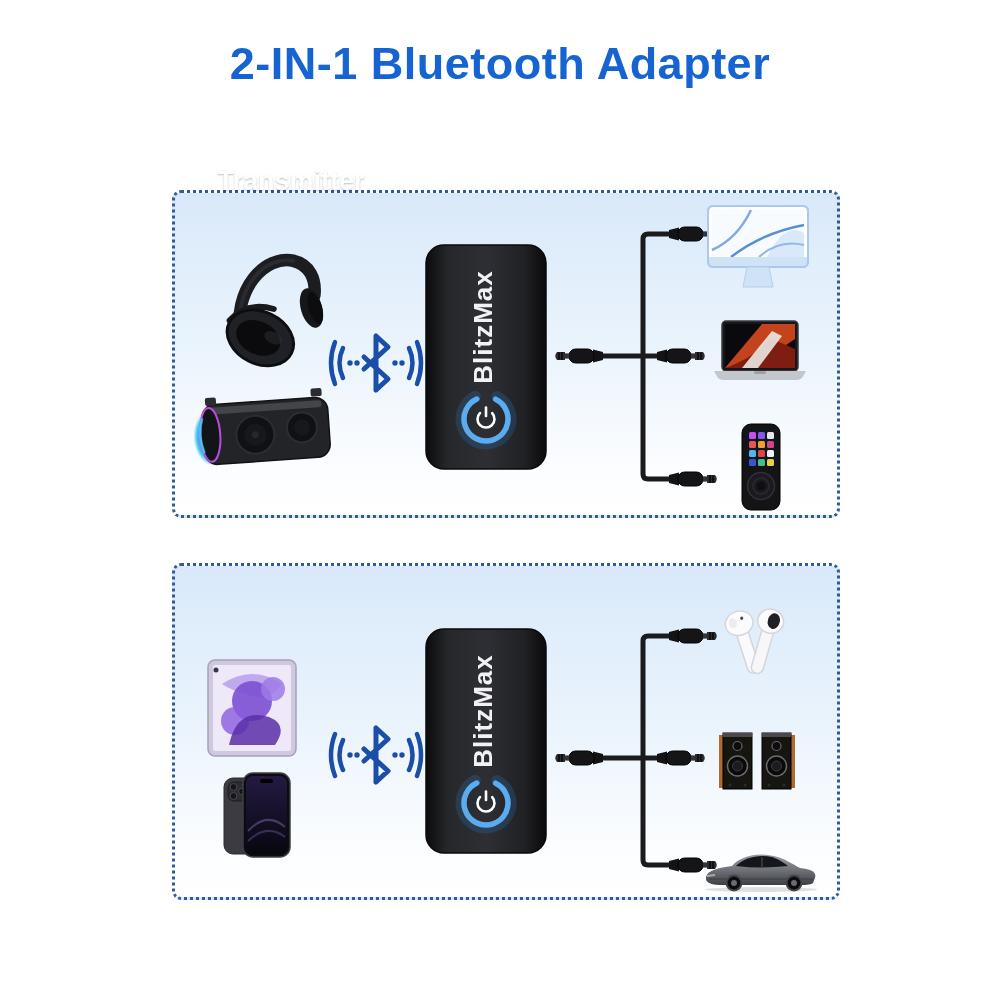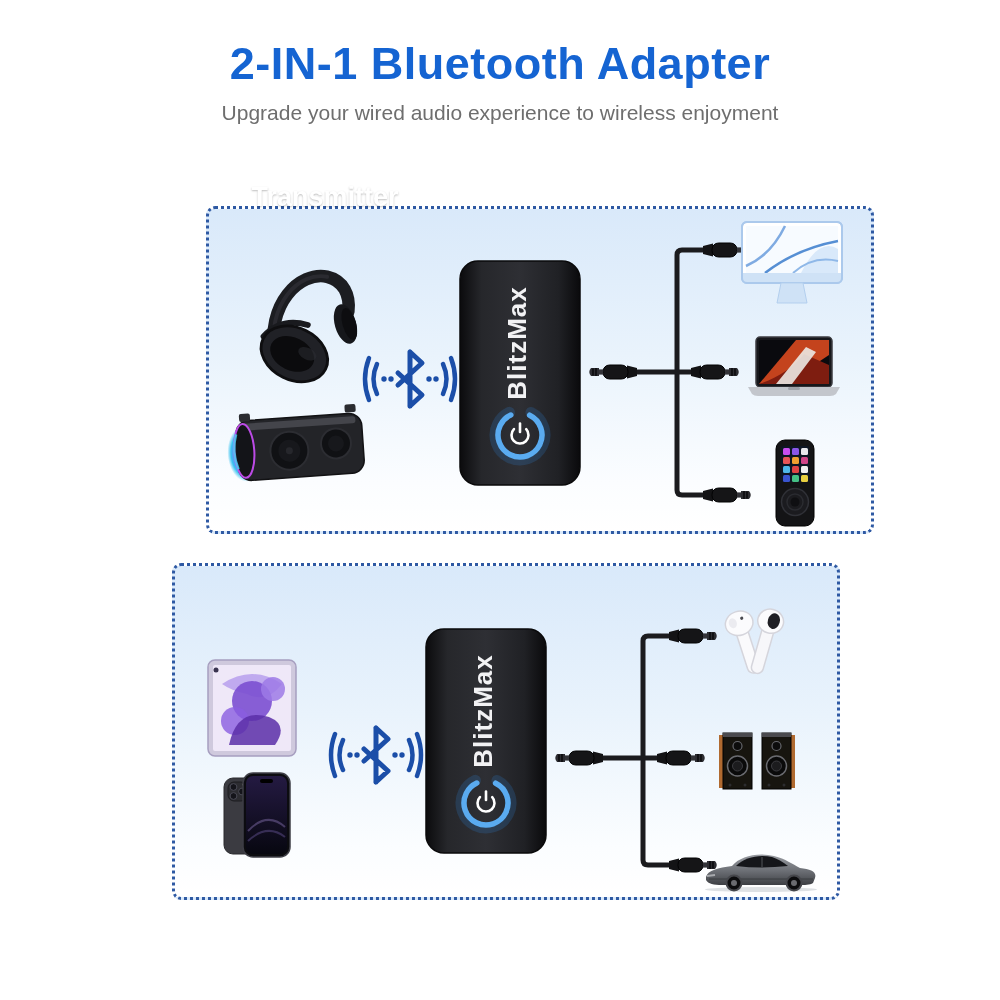--- a/index.html
+++ b/index.html
@@ -4,21 +4,21 @@
 <style>
   html,body{margin:0;padding:0;background:#ffffff;}
   .page{position:relative;width:1000px;height:1000px;background:#ffffff;overflow:hidden;
         font-family:"Liberation Sans",sans-serif;}
   .title{position:absolute;left:0;top:38px;width:100%;text-align:center;
          font-size:45px;font-weight:bold;color:#1564d2;letter-spacing:.5px;}
   .subtitle{position:absolute;left:0;top:101px;width:100%;text-align:center;
             font-size:21px;color:#6e6e6e;}
   .panel{position:absolute;left:172px;width:662px;border:3px dotted #2e59a3;border-radius:9px;
          background:linear-gradient(180deg,#d9e9fa 0%,#e9f3fc 45%,#fbfdff 85%,#ffffff 100%);}
-  .panel.transmitter{top:206px;height:322px;margin-left:34px;}
+  .panel.transmitter{top:190px;height:322px;}
   .panel.receiver{top:563px;height:331px;}
   .pill{position:absolute;width:200px;height:39px;border-radius:21px;
         background:linear-gradient(180deg,#156b6e8 -40%,#1165c8 35%,#0c4fae 100%);
         color:#ffffff;font-size:27px;font-weight:bold;display:flex;align-items:center;
         justify-content:center;z-index:3;text-shadow:0 1px 2px rgba(0,0,0,.25);}
   .pill.t{left:16px;top:-31px;}
   .pill.r{left:16px;top:-16px;}
   .item{position:absolute;}
   .item svg{display:block;width:100%;height:100%;overflow:visible;}
   svg text{font-family:"Liberation Sans",sans-serif;}
@@ -67,21 +67,20 @@
         <stop offset="1" stop-color="#3d3f44"></stop>
       </linearGradient>
       <linearGradient id="iphScr" x1="0" y1="0" x2="0" y2="1">
         <stop offset="0" stop-color="#241a42"></stop>
           <stop offset="1" stop-color="#070710"></stop>
       </linearGradient>
     </defs>
   </svg>
 
   <div class="title">2-IN-1 Bluetooth Adapter</div>
-  <div class="subtitle">Upgrade your wired audio experience to wireless enjoyment</div>
 
   <section class="panel transmitter">
     <div class="pill t">Transmitter</div>
 
     <div class="item hp">
       <svg viewBox="0 0 112 126">
         <path d="M26 96 C16 42 52 8 80 14 C97 18 104 33 102 50" fill="none" stroke="#1c1d21" stroke-width="13" stroke-linecap="round"></path>
         <path d="M26 96 C16 42 52 8 80 14" fill="none" stroke="#33343a" stroke-width="4" stroke-linecap="round" opacity="0.6"></path>
         <ellipse cx="99" cy="63" rx="11" ry="21" fill="#16171b" transform="rotate(-16 99 63)"></ellipse>
         <ellipse cx="103" cy="63" rx="7" ry="17" fill="#0d0d10" transform="rotate(-16 103 63)"></ellipse>

